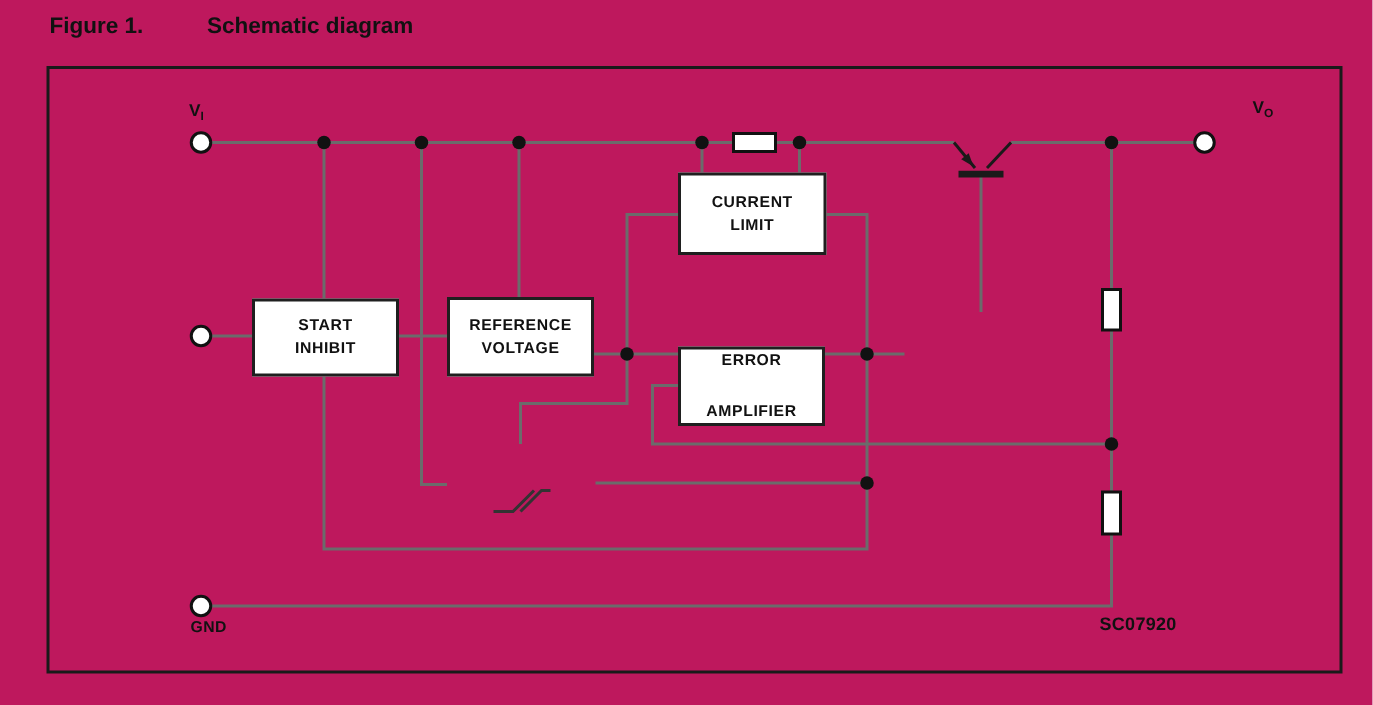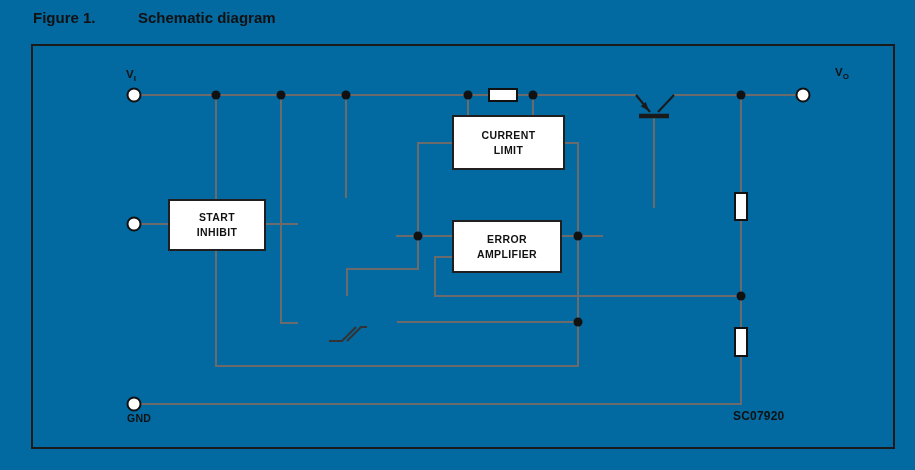--- a/index.html
+++ b/index.html
@@ -1,31 +1,31 @@
 <!DOCTYPE html>
 <html><head>
 <meta charset="utf-8">
 <style>
   html,body{margin:0;padding:0;background:#fff;}
-  .stage{position:relative;width:915px;height:470px;background:#0369a1;
+  .stage{position:relative;width:915px;height:470px;background:#be185d;
          font-family:"Liberation Sans",sans-serif;color:#111;overflow:hidden;}
   .fig-label{position:absolute;left:33px;top:9px;font-size:15px;font-weight:bold;}
   .fig-name{position:absolute;left:138px;top:9px;font-size:15px;font-weight:bold;}
   .frame{position:absolute;left:31px;top:44px;width:864px;height:405px;
          border:2px solid #1a1a1a;box-sizing:border-box;}
   svg.wiring{position:absolute;left:0;top:0;}
   .block{position:absolute;box-sizing:border-box;border:2px solid #1f1f1f;background:#fff;
          display:flex;flex-direction:column;align-items:center;justify-content:center;
          text-align:center;font-weight:bold;font-size:10.5px;line-height:15px;
          letter-spacing:0.4px;color:#111;}
   .block span{display:block;}
   .blk-start{left:168px;top:199px;width:98px;height:52px;text-align:right;}
   .blk-ref{left:298px;top:198px;width:98px;height:53px;}
-  .blk-cl{left:452px;top:115px;width:113px;height:55px;}
-  .blk-ea{left:452px;top:220px;width:110px;height:53px;}
+  .blk-cl{left:452px;top:115px;width:99px;height:55px;}
+  .blk-ea{left:452px;top:231px;width:98px;height:53px;justify-content:space-between;}
   .blk-drv{left:603px;top:208px;width:101px;height:54px;}
   .blk-tp{left:298px;top:296px;width:99px;height:55px;justify-content:flex-start;padding-top:6px;}
   .t-vi{position:absolute;left:126px;top:68px;font-size:11.5px;font-weight:bold;}
   .t-vo{position:absolute;left:835px;top:66px;font-size:11.5px;font-weight:bold;}
   .t-vi sub,.t-vo sub{font-size:8px;}
   .t-inh{position:absolute;left:104px;top:184px;width:66px;text-align:right;
          font-size:10px;font-weight:bold;line-height:13.5px;letter-spacing:0.2px;}
   .t-gnd{position:absolute;left:127px;top:412px;font-size:10.5px;font-weight:bold;letter-spacing:0.3px;}
   .t-code{position:absolute;left:733px;top:409px;font-size:12px;font-weight:bold;letter-spacing:0.2px;}
 </style>
@@ -92,20 +92,24 @@
     <g stroke="#333" stroke-width="2" fill="none">
       <path d="M329 341 H342 L356 327"></path>
       <path d="M347 341 L361 327 H367"></path>
     </g>
   </svg>
 
   <div class="block blk-start">
     <span>START</span>
     <span>INHIBIT</span>
   </div>
+  <div class="block blk-ref">
+    <span>REFERENCE</span>
+    <span>VOLTAGE</span>
+  </div>
   <div class="block blk-cl">
     <span>CURRENT</span>
     <span>LIMIT</span>
   </div>
   <div class="block blk-ea">
     <span>ERROR</span>
     <span>AMPLIFIER</span>
   </div>
 
   <div class="t-vi">

